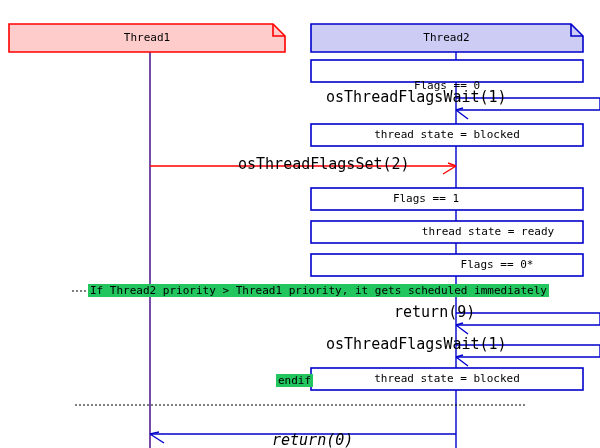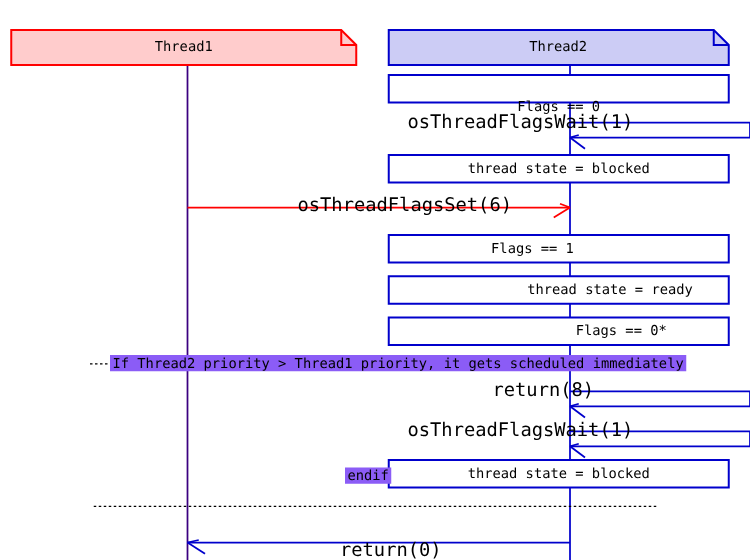--- a/index.html
+++ b/index.html
@@ -45,21 +45,21 @@
     font-size: 15px;
     color: #000000;
     white-space: nowrap;
     pointer-events: none;
   }
   .note-label {
     position: absolute;
     font-size: 11px;
     color: #000000;
     white-space: nowrap;
-    background: #8b5cf6;
+    background: #22c55e;
     padding: 0 2px;
     pointer-events: none;
   }
 </style>
 </head>
 <body>
 
 <div id="diagram">
 
   <svg class="svg-layer" viewBox="0 0 600 448" xmlns="http://www.w3.org/2000/svg">
@@ -126,25 +126,25 @@
   <div class="box-label" style="left:311px; top:192px; width:230px;">Flags == 1</div>
 
   <div class="box-label" style="left:311px; top:225px; width:272px;padding-left:41px;">thread state = ready</div>
 
   <div class="box-label" style="left:311px; top:258px; width:308px;padding-left:32px;">Flags == 0*</div>
 
   <div class="box-label" style="left:311px; top:372px; width:272px;">thread state = blocked</div>
 
   <div class="msg-label" style="left:326px; top:88px;">osThreadFlagsWait(1)</div>
 
-  <div class="msg-label" style="left:238px; top:155px;">osThreadFlagsSet(6)</div>
+  <div class="msg-label" style="left:238px; top:155px;">osThreadFlagsSet(2)</div>
 
-  <div class="msg-label" style="left:394px; top:303px;">return(8)</div>
+  <div class="msg-label" style="left:394px; top:303px;">return(9)</div>
 
   <div class="msg-label" style="left:326px; top:335px;">osThreadFlagsWait(1)</div>
 
-  <div class="msg-label" style="left:272px; top:431px;">return(0)</div>
+  <div class="msg-label" style="left:272px; top:431px;font-style:italic;">return(0)</div>
 
   <div class="note-label" style="left:88px; top:284px;">If Thread2 priority &gt; Thread1 priority, it gets scheduled immediately</div>
 
   <div class="note-label" style="left:276px; top:374px;">endif</div>
 
 </div>
 
 </body></html>

